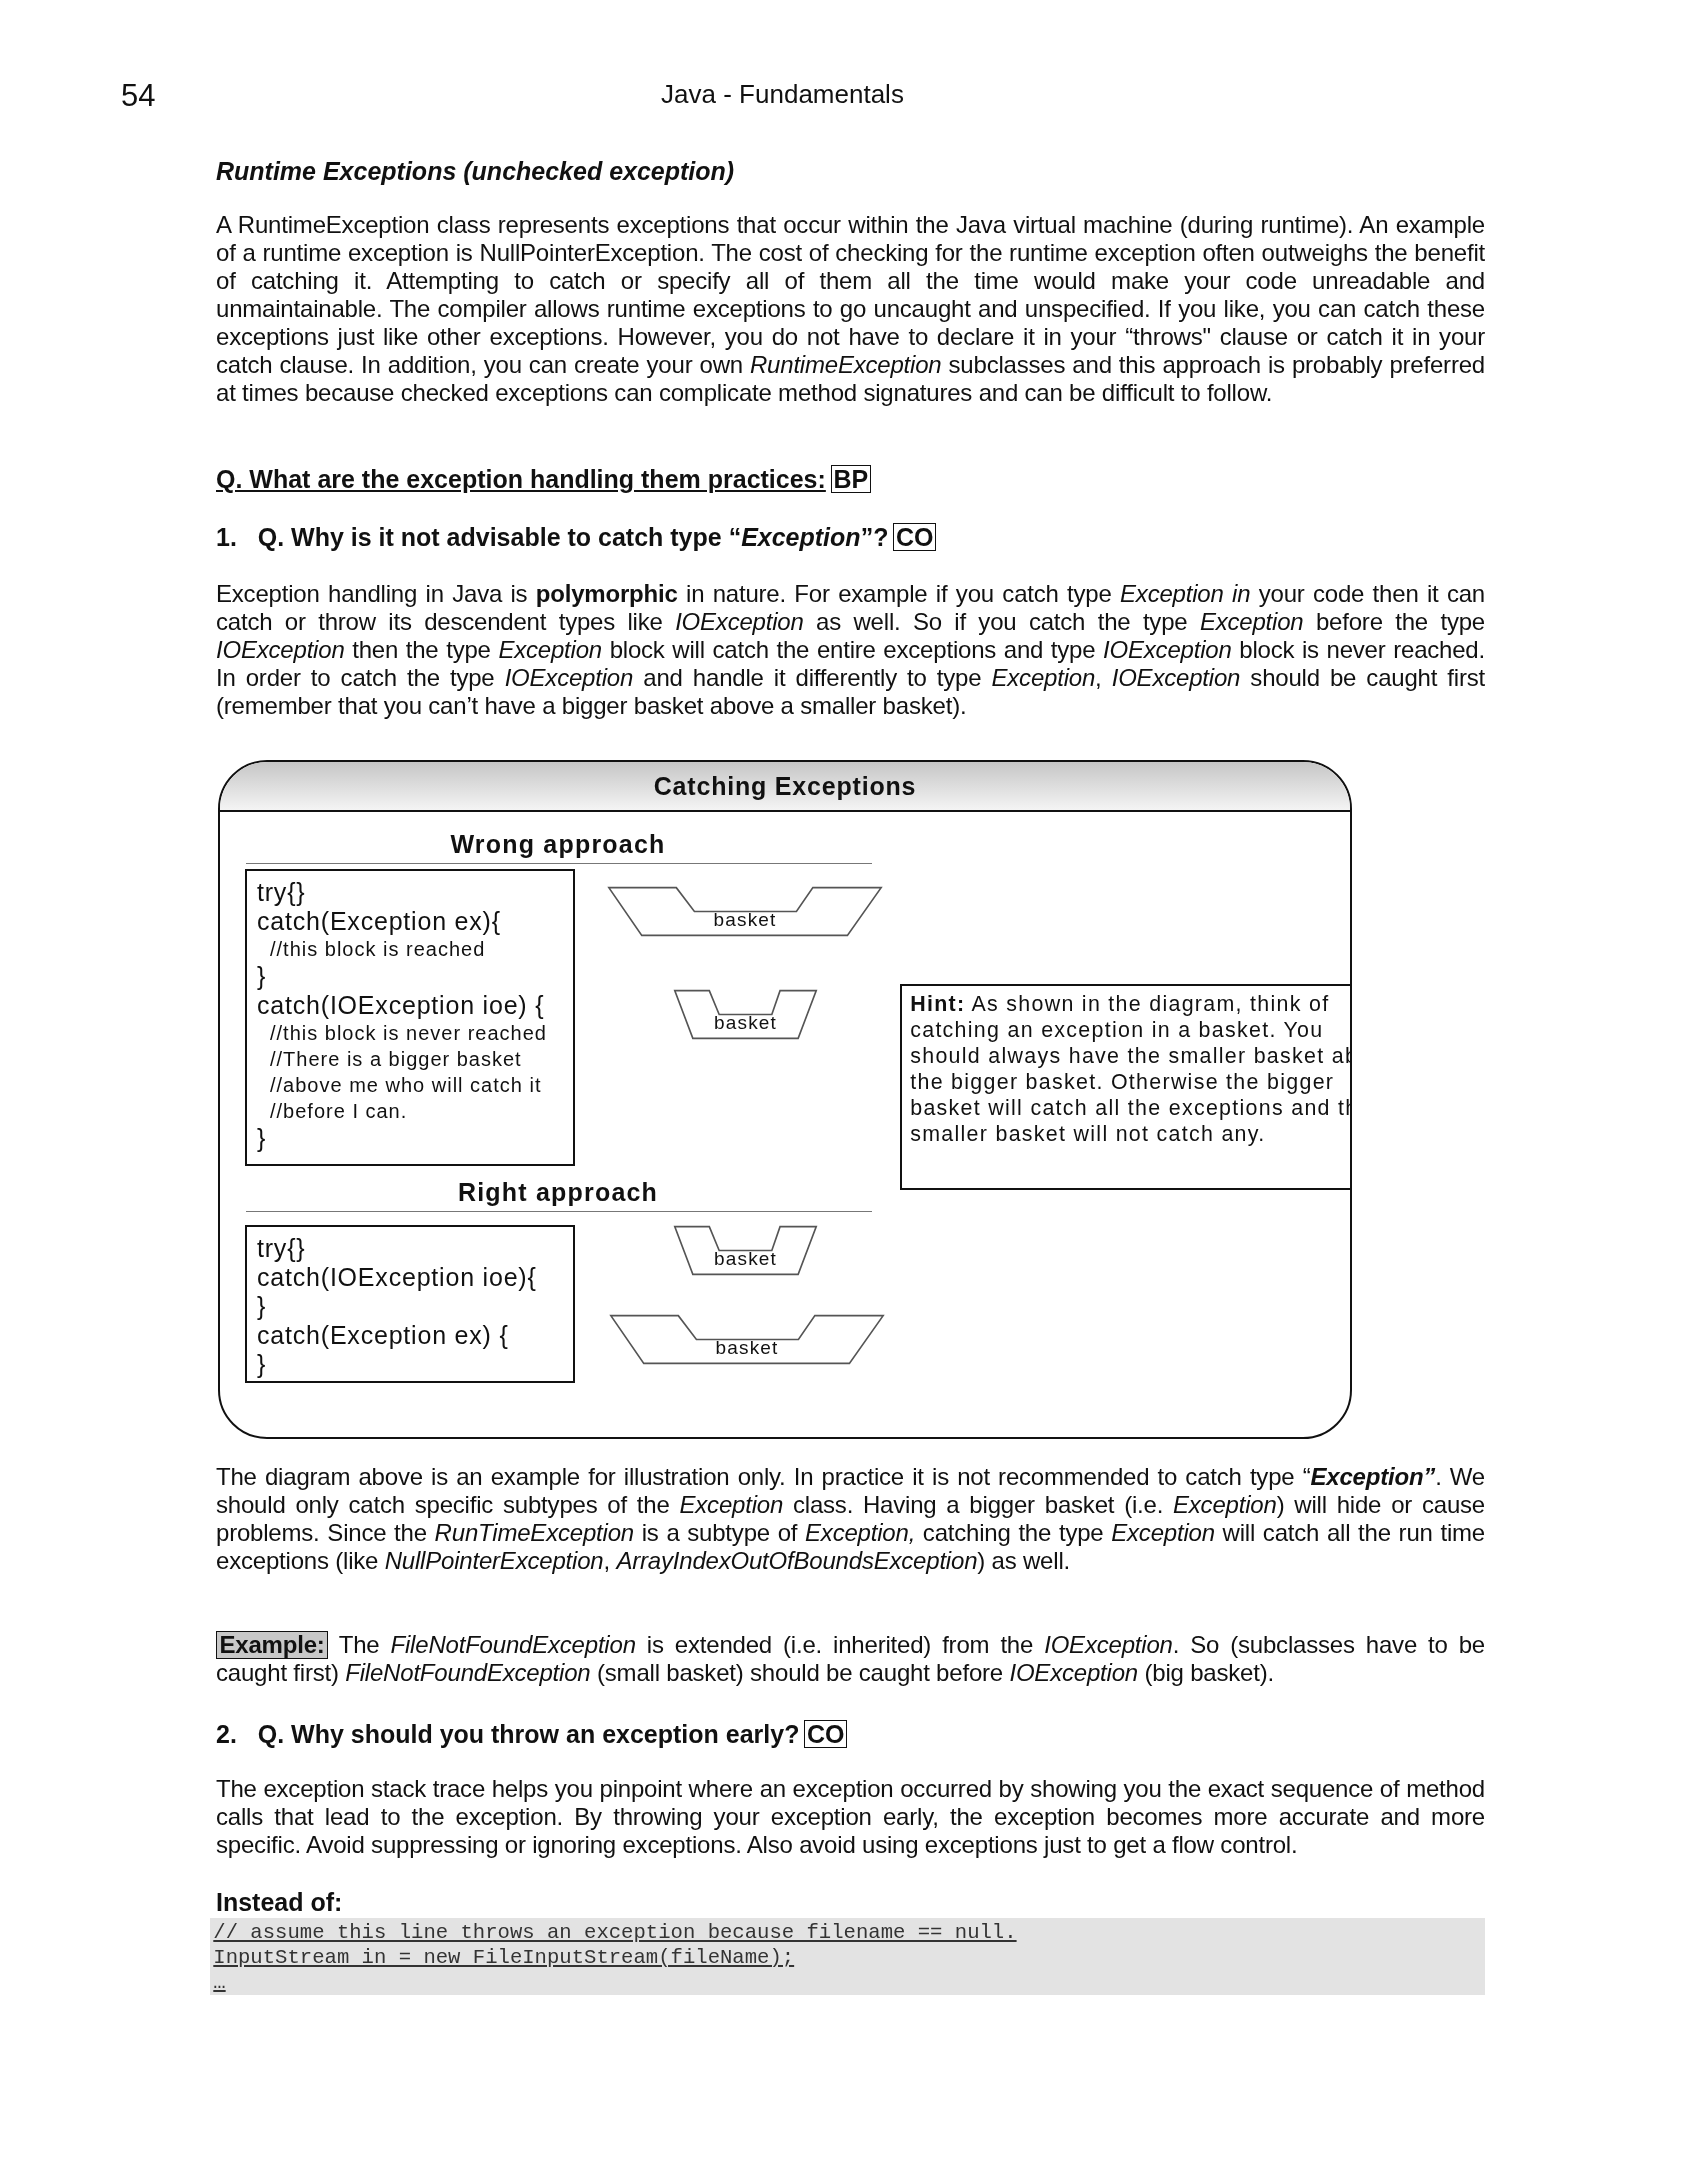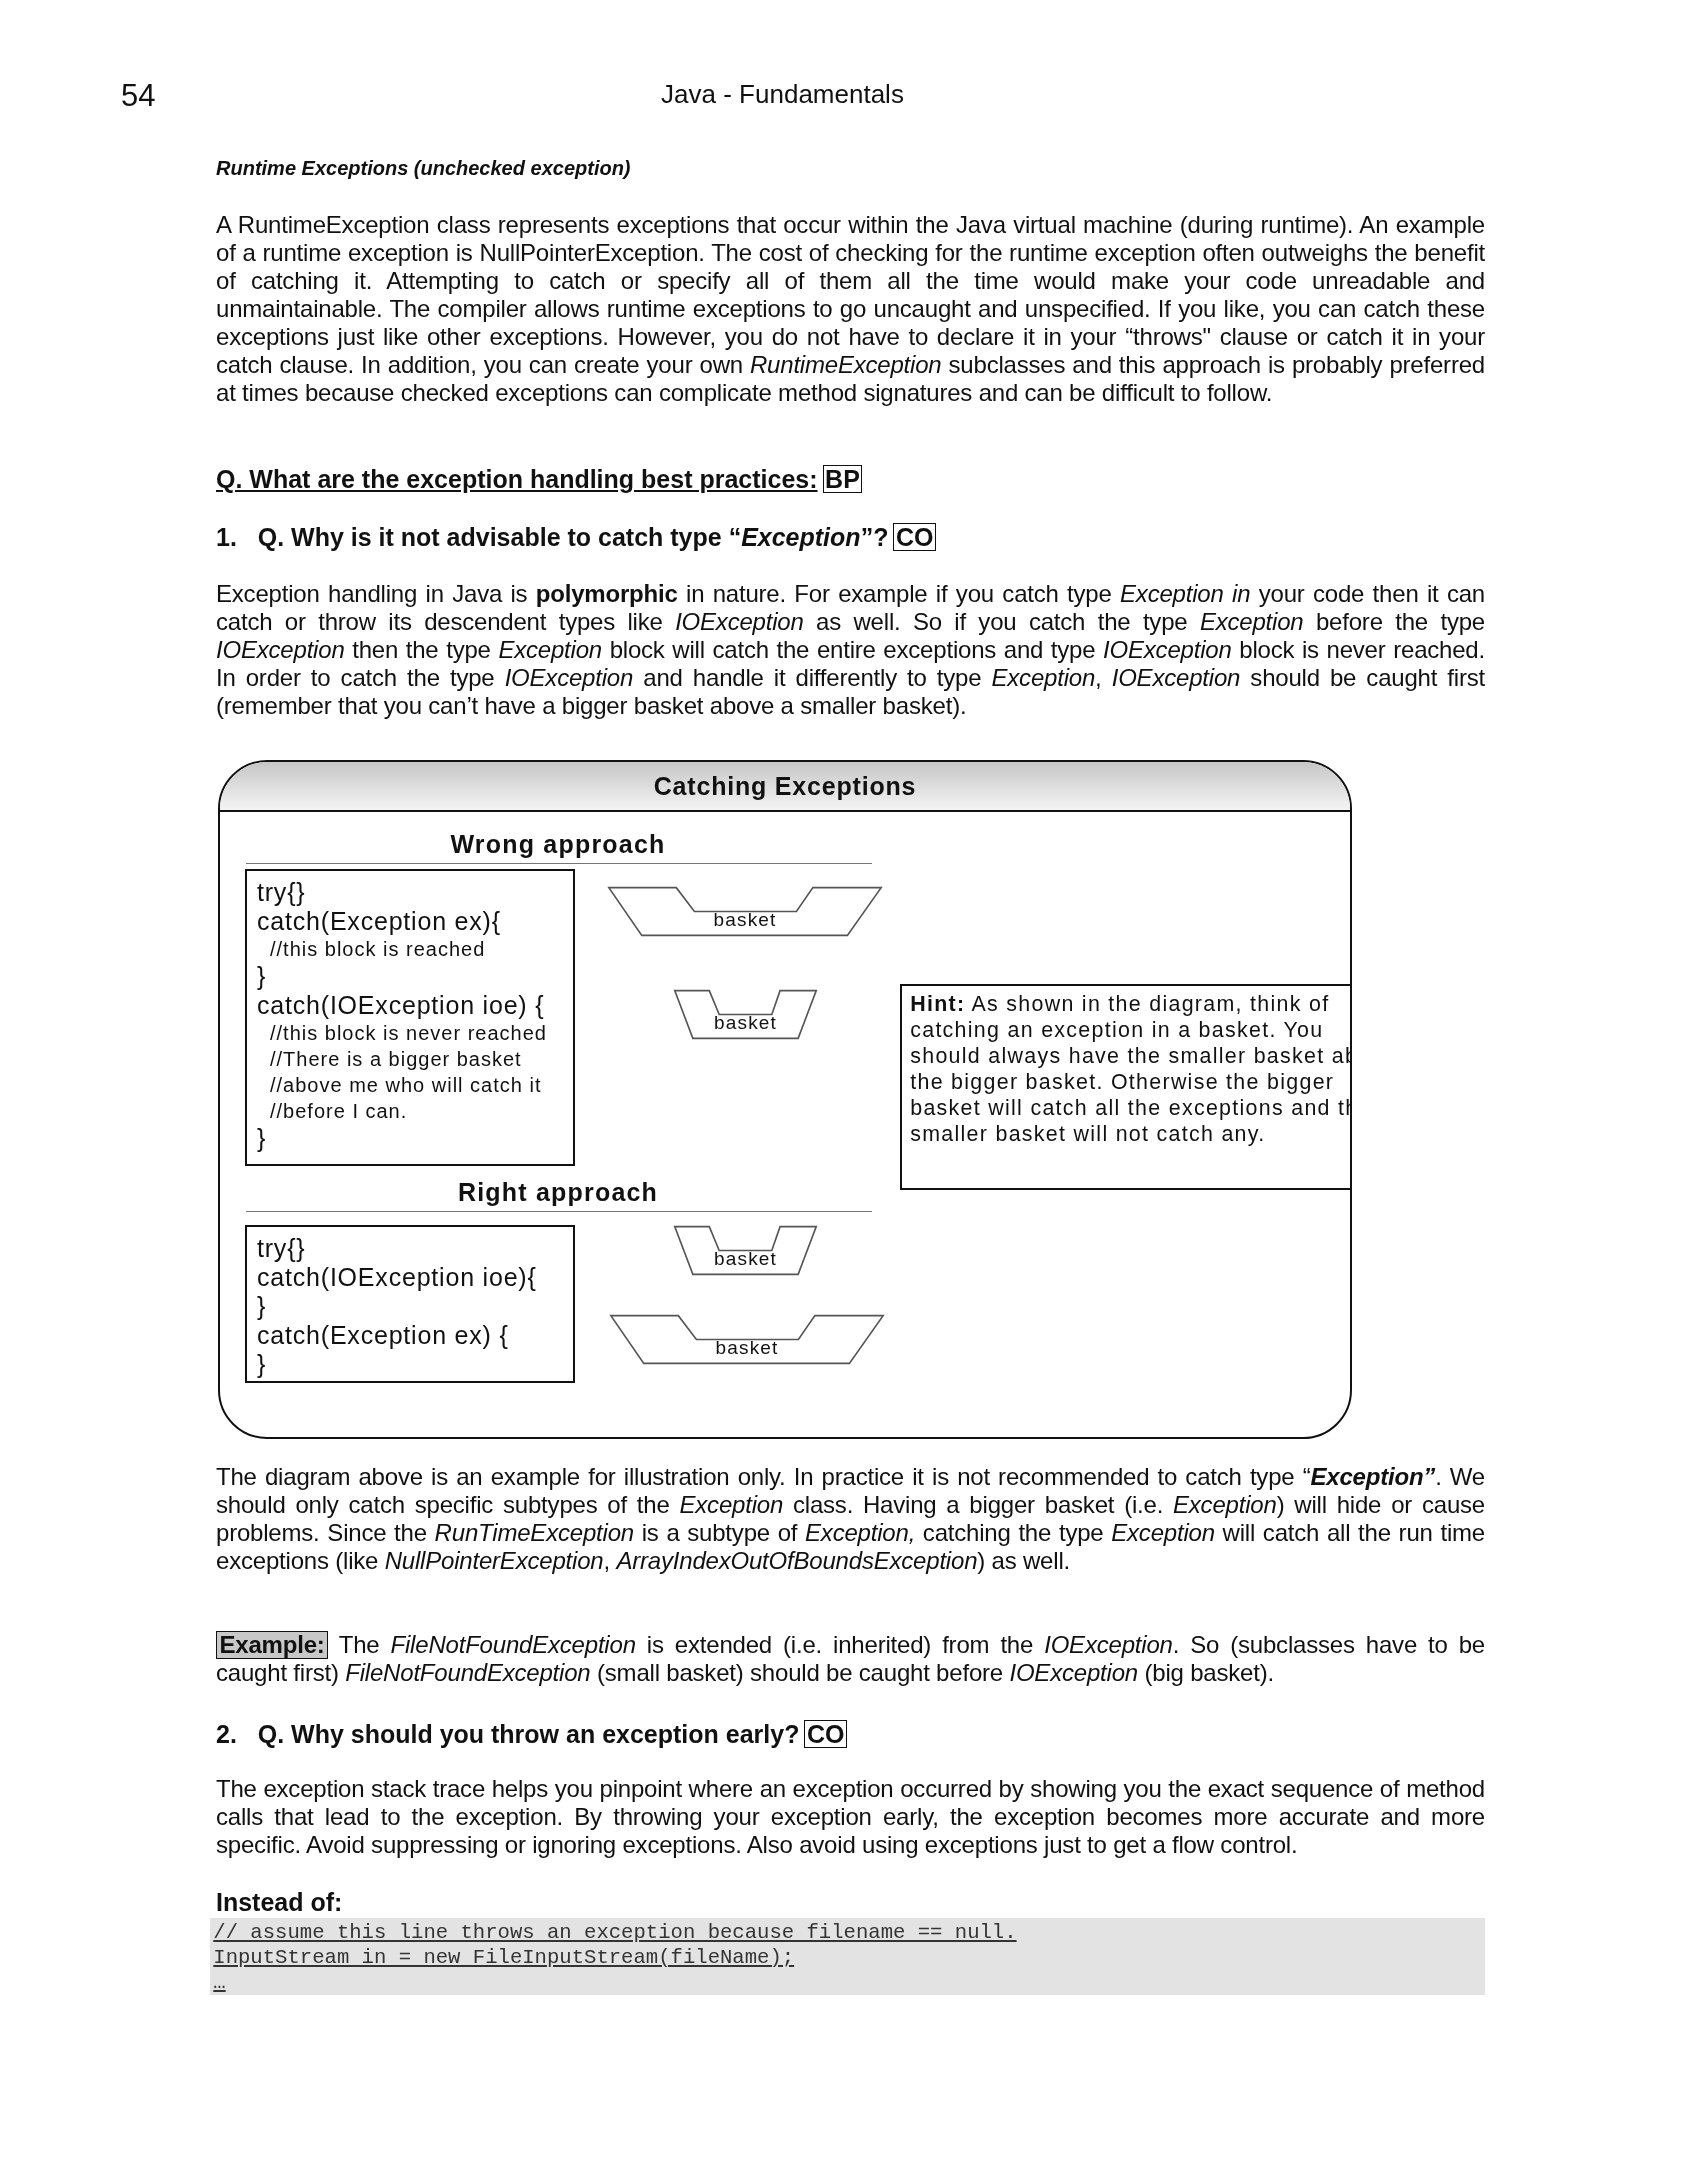--- a/index.html
+++ b/index.html
@@ -8,21 +8,21 @@
     font-family: "Liberation Sans", sans-serif; color: #111;
   }
   .abs { position: absolute; }
   .page-num { left: 121px; top: 78px; font-size: 31px; line-height: 36px; text-align: center; }
   .running-title { left: 0; width: 1565px; text-align: center; top: 78px; font-size: 26px; line-height: 33px; }
   .body-col { left: 216px; width: 1269px; }
   .para {
     font-size: 24px; line-height: 28px; text-align: justify; text-align-last: left;
     letter-spacing: -0.2px; margin: 0;
   }
-  .h-italic { font-size: 20px; font-weight: bold; font-style: italic; top: 157px; }
+  .h-italic { font-size: 25px; font-weight: bold; font-style: italic; top: 157px; }
   .h-q { font-size: 25px; font-weight: bold; line-height: 31px; }
   .h-q.underline .txt { text-decoration: underline; }
   .badge {
     display: inline-block; border: 1.6px solid #111; padding: 0 1.6px; line-height: 26px;
     font-weight: bold; margin-left: 5px;
   }
   .example-badge {
     display: inline-block; border: 1.6px solid #111; background: #c8c8c8; padding: 0 2.5px;
     font-weight: bold; line-height: 26px;
   }
@@ -70,21 +70,21 @@
 </head>
 <body>
 
 <div class="abs page-num">54</div>
 <div class="abs running-title" style="left:0;width:1565px;">Java - Fundamentals</div>
 
 <div class="abs body-col h-italic">Runtime Exceptions (unchecked exception)</div>
 <p class="abs body-col para" style="top:211px;"><span>A RuntimeException class represents exceptions that occur within the Java virtual machine (during runtime). An example of a runtime exception is NullPointerException. The cost of checking for the runtime exception often outweighs the benefit of catching it. Attempting to catch or specify all of them all the time would make your code unreadable and unmaintainable. The compiler allows runtime exceptions to go uncaught and unspecified. If you like, you can catch these exceptions just like other exceptions. However, you do not have to declare it in your “throws" clause or catch it in your catch clause. In addition, you can create your own </span><em>RuntimeException</em><span> subclasses and this approach is probably preferred at times because checked exceptions can complicate method signatures and can be difficult to follow.</span></p>
 
 <div class="abs body-col h-q underline" style="top:464px;">
-  <span class="txt">Q. What are the exception handling best practices:</span><span class="badge">BP</span>
+  <span class="txt">Q. What are the exception handling them practices:</span><span class="badge">BP</span>
 </div>
 
 <div class="abs body-col h-q" style="top:522px;">
   <span>1.</span>&nbsp;&nbsp;
   <span>Q. Why is it not advisable to catch type “</span><em>Exception</em><span>”?</span><span class="badge">CO</span>
 </div>
 <p class="abs body-col para rich" style="top:580px;"><span>Exception handling in Java is </span><span style="font-weight: bold;">polymorphic</span><span> in nature. For example if you catch type </span><span style="font-style: italic;">Exception in</span><span> your code then it can catch or throw its descendent types like </span><span style="font-style: italic;">IOException</span><span> as well. So if you catch the type </span><span style="font-style: italic;">Exception</span><span> before the type </span><span style="font-style: italic;">IOException</span><span> then the type </span><span style="font-style: italic;">Exception</span><span> block will catch the entire exceptions and type </span><span style="font-style: italic;">IOException</span><span> block is never reached. In order to catch the type </span><span style="font-style: italic;">IOException</span><span> and handle it differently to type </span><span style="font-style: italic;">Exception</span><span>, </span><span style="font-style: italic;">IOException</span><span> should be caught first (remember that you can’t have a bigger basket above a smaller basket).</span></p>
 
 <div class="abs diagram">
   <div class="diagram-head">Catching Exceptions</div>

